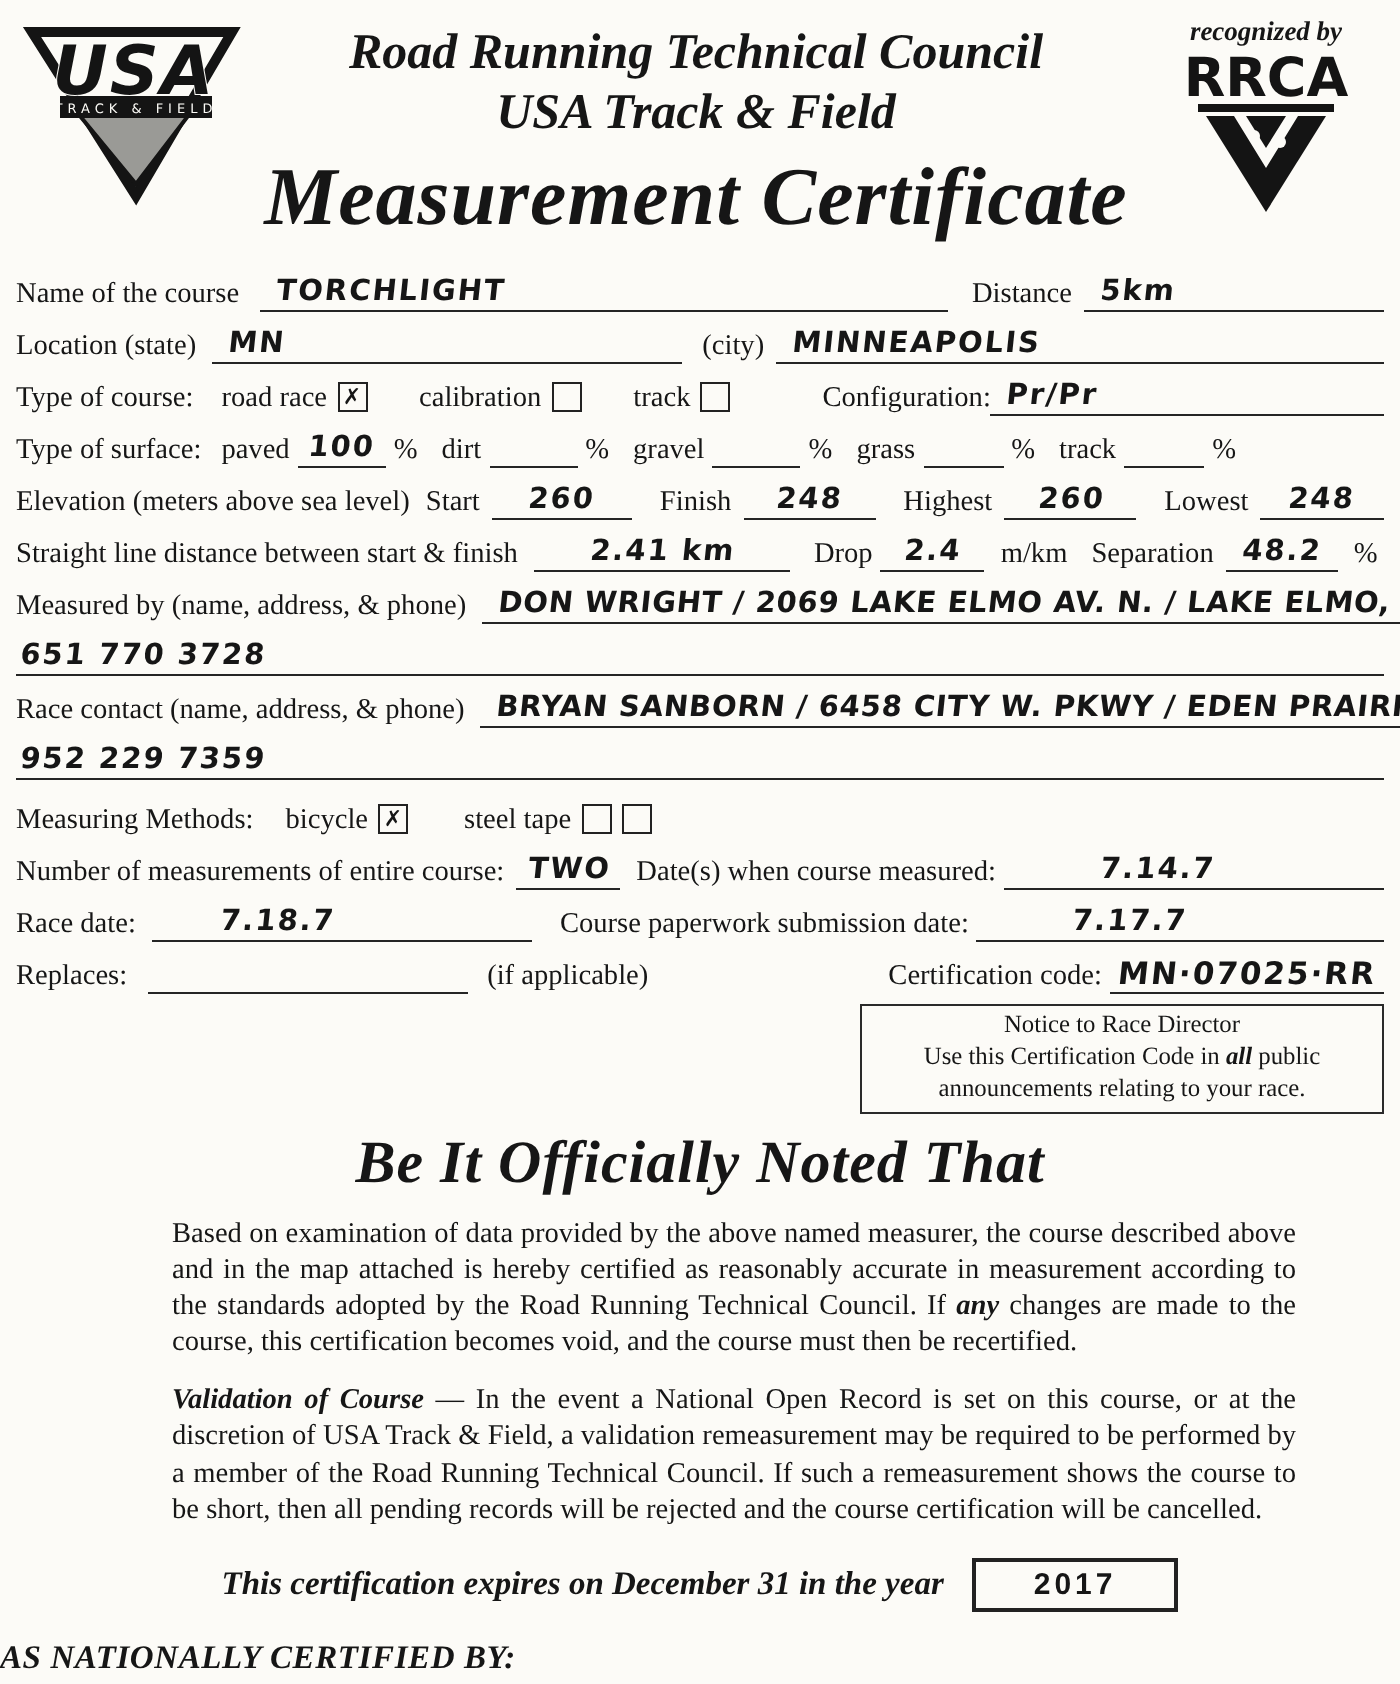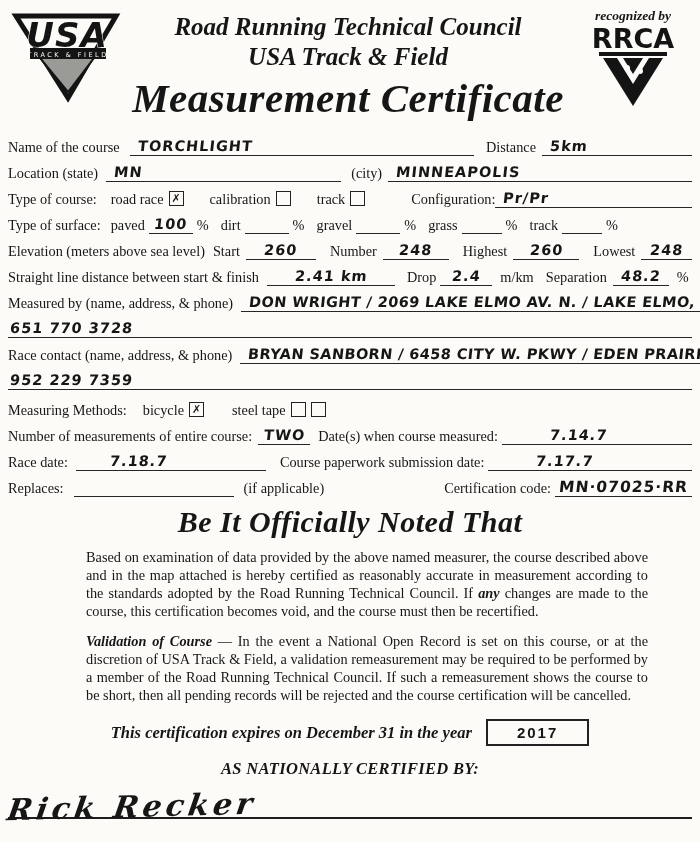--- a/index.html
+++ b/index.html
@@ -42,21 +42,21 @@
   .bi { font-weight:bold; font-style:italic; }
   
   .noted { text-align:center; font-size:30px; font-weight:bold; font-style:italic; margin-top:8px; letter-spacing:.5px; }
   .para { margin:9px 52px 0 86px; text-align:justify; font-size:14.3px; line-height:1.27; }
   .expiry { display:flex; justify-content:center; align-items:center; gap:14px; margin-top:15px; }
   .expiry-t { font-size:16.5px; font-weight:bold; font-style:italic; }
   .yearbox {
     border:2px solid #222; padding:3px 29px; font-family:"Liberation Sans", sans-serif;
     font-size:15px; font-weight:bold; letter-spacing:2px;
   }
-  .certby { text-align:center; font-size:16.5px; font-weight:bold; font-style:italic; margin-top:13px; letter-spacing:.3px; }
+  .certby { font-size:16.5px; font-weight:bold; font-style:italic; margin-top:13px; letter-spacing:.3px; }
   
   .sigrow { display:flex; align-items:flex-end; margin:2px 8px 0; }
   .sigline { flex:1; border-bottom:2.2px solid #1d1d1d; position:relative; height:36px; }
   .script {
     position:absolute; left:0; bottom:-7px;
     font-family:"DejaVu Serif", serif; font-style:italic; font-weight:bold;
     font-size:30px; letter-spacing:4px; transform:skewX(-10deg) rotate(-1.5deg);
     white-space:nowrap;
   }
   svg text { user-select:none; }
@@ -162,21 +162,21 @@
         </span>
       <span class="lbl" style="margin-left:4px">%</span>
     </div>
 
     <div class="row">
       <span class="lbl">Elevation (meters above sea level)</span>
       <span class="lbl" style="margin-left:8px">Start</span>
       <span class="u" style="width:70px;margin-left:6px">
           <span class="hw hw-c">260</span>
         </span>
-      <span class="lbl" style="margin-left:14px">Number</span>
+      <span class="lbl" style="margin-left:14px">Finish</span>
       <span class="u" style="width:66px;margin-left:6px">
           <span class="hw hw-c">248</span>
         </span>
       <span class="lbl" style="margin-left:14px">Highest</span>
       <span class="u" style="width:66px;margin-left:6px">
           <span class="hw hw-c">260</span>
         </span>
       <span class="lbl" style="margin-left:14px">Lowest</span>
       <span class="u grow" style="margin-left:6px">
           <span class="hw hw-c">248</span>
@@ -265,20 +265,25 @@
           <span class="hw"></span>
         </span>
       <span class="lbl" style="margin-left:10px">(if applicable)</span>
       <span class="lbl" style="margin-left:120px">Certification code:</span>
       <span class="u grow" style="margin-left:4px">
           <span class="hw" style="padding-left:4px;font-size:15.5px">MN·07025·RR</span>
         </span>
     </div>
   </div>
 
+  <div class="notice">
+    <div>Notice to Race Director</div>
+    <div><span>Use this Certification Code in </span><span class="bi">all</span><span> public</span></div>
+    <div>announcements relating to your race.</div>
+  </div>
 
   <div class="noted">Be It Officially Noted That</div>
 
   <div class="para"><span>Based on examination of data provided by the above named measurer, the course described above and in the map attached is hereby certified as reasonably accurate in measurement according to the standards adopted by the Road Running Technical Council. If </span><span class="bi">any</span><span> changes are made to the course, this certification becomes void, and the course must then be recertified.</span></div>
 
   <div class="para" style="margin-top:11px"><span class="bi">Validation of Course</span><span> — In the event a National Open Record is set on this course, or at the discretion of USA Track &amp; Field, a validation remeasurement may be required to be performed by a member of the Road Running Technical Council. If such a remeasurement shows the course to be short, then all pending records will be rejected and the course certification will be cancelled.</span></div>
 
   <div class="expiry">
     <span class="expiry-t">This certification expires on December 31 in the year</span>
     <span class="yearbox">2017</span>

